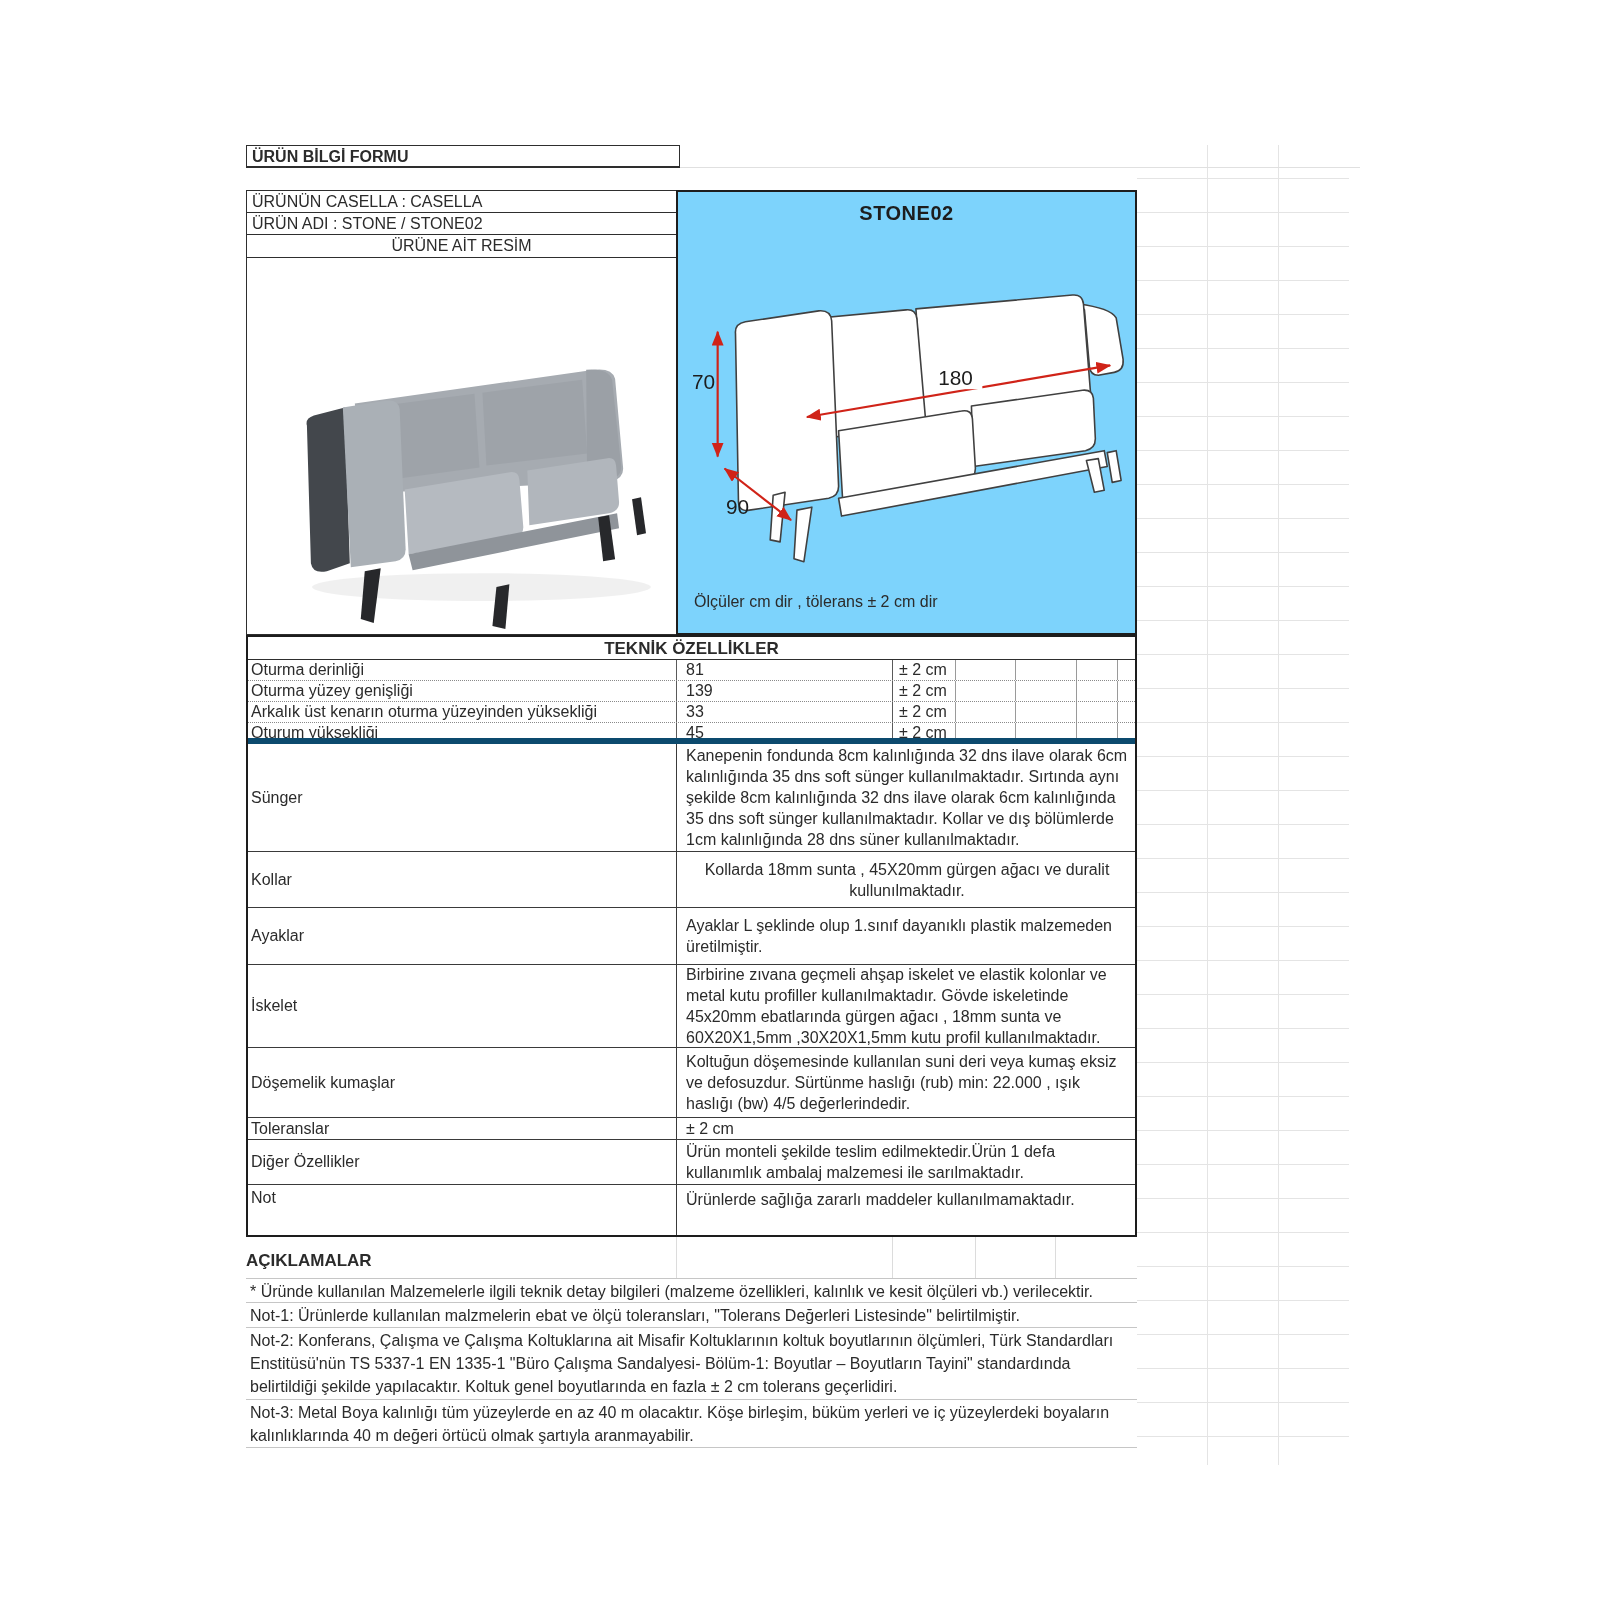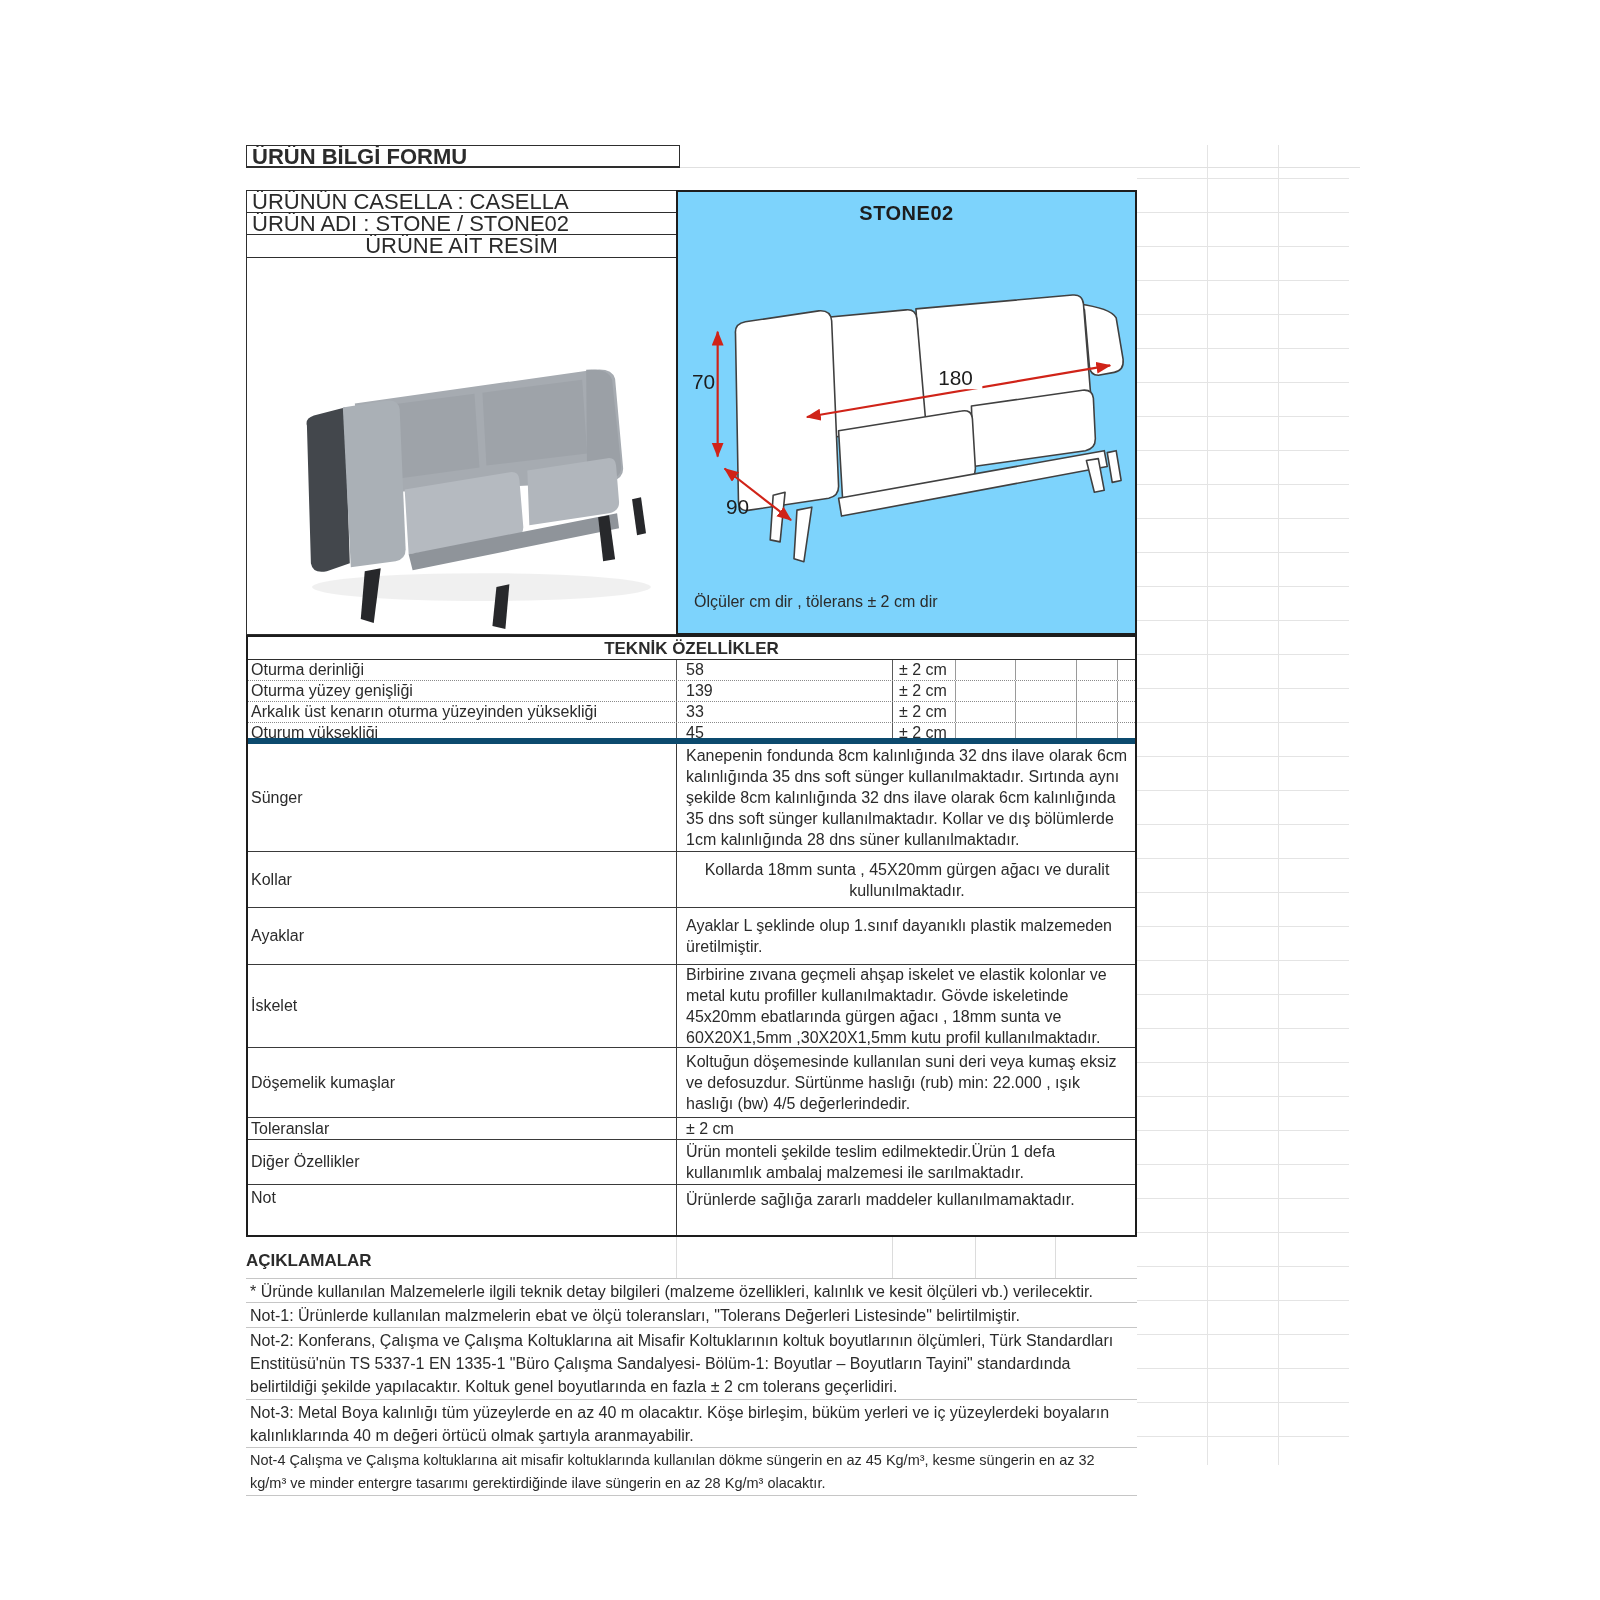--- a/index.html
+++ b/index.html
@@ -7,21 +7,21 @@
         font-family:"Liberation Sans",sans-serif;color:#2b2b2b;overflow:hidden;}
   .abs{position:absolute;box-sizing:border-box;}
   
   .grid-right{left:1137px;top:145px;width:212px;height:1320px;z-index:0;
     background-image:
       repeating-linear-gradient(to bottom, transparent 0 33px, #e4e4e4 33px 34px),
       repeating-linear-gradient(to right, transparent 0 70px, #e4e4e4 70px 71px);}
   .hline{height:1px;background:#e0e0e0;z-index:0;}
   .vseg{width:1px;background:#dcdcdc;z-index:0;}
   
-  .cell{z-index:2;background:#fff;font-size:22px;line-height:22px;padding:0 5px;
+  .cell{z-index:2;background:#fff;font-size:16px;line-height:22px;padding:0 5px;
         border:1px solid #2e2e2e;white-space:nowrap;overflow:hidden;}
   .title-cell{left:246px;top:145px;width:434px;height:23px;font-weight:bold;border-bottom-width:2px;}
   .brand-cell{left:246px;top:190px;width:431px;height:23px;}
   .name-cell{left:246px;top:212px;width:431px;height:23px;}
   .cap-cell{left:246px;top:234px;width:431px;height:24px;text-align:center;}
   .photo-cell{left:246px;top:257px;width:431px;height:378px;border:1px solid #2e2e2e;
               background:#fff;z-index:2;}
   .drawing-box{left:676px;top:190px;width:461px;height:445px;border:2px solid #1d1d1d;
                background:#7dd3fc;z-index:2;}
   .drawing-title{position:absolute;top:10px;left:0;width:100%;text-align:center;
@@ -142,21 +142,21 @@
       <text x="280" y="194" font-size="21" fill="#1d1d1d" text-anchor="middle">180</text>
       <text x="60" y="324" font-size="21" fill="#1d1d1d" text-anchor="middle">90</text>
     </svg>
     <div class="drawing-note">Ölçüler cm dir , tölerans ± 2 cm dir</div>
   </div>
 
   <div class="abs spec-header">TEKNİK ÖZELLİKLER</div>
 
   <div class="abs dim-row" style="top:660px;">
     <div class="dim-label">Oturma derinliği</div>
-    <div class="dim-value">58</div>
+    <div class="dim-value">81</div>
     <div class="dim-unit">± 2 cm</div>
     <div class="dim-sub s1"></div>
       <div class="dim-sub s2"></div>
       <div class="dim-sub s3"></div>
       <div class="dim-sub s4"></div>
   </div>
   <div class="abs dim-row" style="top:681px;">
     <div class="dim-label">Oturma yüzey genişliği</div>
     <div class="dim-value">139</div>
     <div class="dim-unit">± 2 cm</div>
@@ -233,15 +233,14 @@
       </div>
   </div>
 
   <div class="abs frame"></div>
 
   <div class="abs notes-header">AÇIKLAMALAR</div>
   <div class="abs note-row note-0">* Üründe kullanılan Malzemelerle ilgili teknik detay bilgileri (malzeme özellikleri, kalınlık ve kesit ölçüleri vb.)  verilecektir.</div>
   <div class="abs note-row note-1">Not-1: Ürünlerde kullanılan malzmelerin ebat ve ölçü toleransları, "Tolerans Değerleri Listesinde" belirtilmiştir.</div>
   <div class="abs note-row note-2">Not-2: Konferans, Çalışma ve Çalışma Koltuklarına ait  Misafir Koltuklarının koltuk boyutlarının ölçümleri, Türk Standardları Enstitüsü'nün TS 5337-1 EN 1335-1 "Büro Çalışma Sandalyesi- Bölüm-1: Boyutlar – Boyutların Tayini" standardında belirtildiği şekilde yapılacaktır. Koltuk genel boyutlarında en fazla ± 2 cm tolerans geçerlidiri.</div>
   <div class="abs note-row note-3">Not-3: Metal Boya kalınlığı tüm yüzeylerde en az 40 m  olacaktır. Köşe birleşim, büküm yerleri ve iç yüzeylerdeki boyaların kalınlıklarında 40 m değeri örtücü olmak şartıyla aranmayabilir.</div>
-  <div class="abs note-row note-4">Not-4 Çalışma ve Çalışma koltuklarına ait misafir koltuklarında kullanılan dökme süngerin en az 45 Kg/m³, kesme süngerin en az 32 kg/m³ ve minder entergre tasarımı gerektirdiğinde ilave süngerin en az 28 Kg/m³ olacaktır.</div>
 
 </div>
 
 </body></html>

